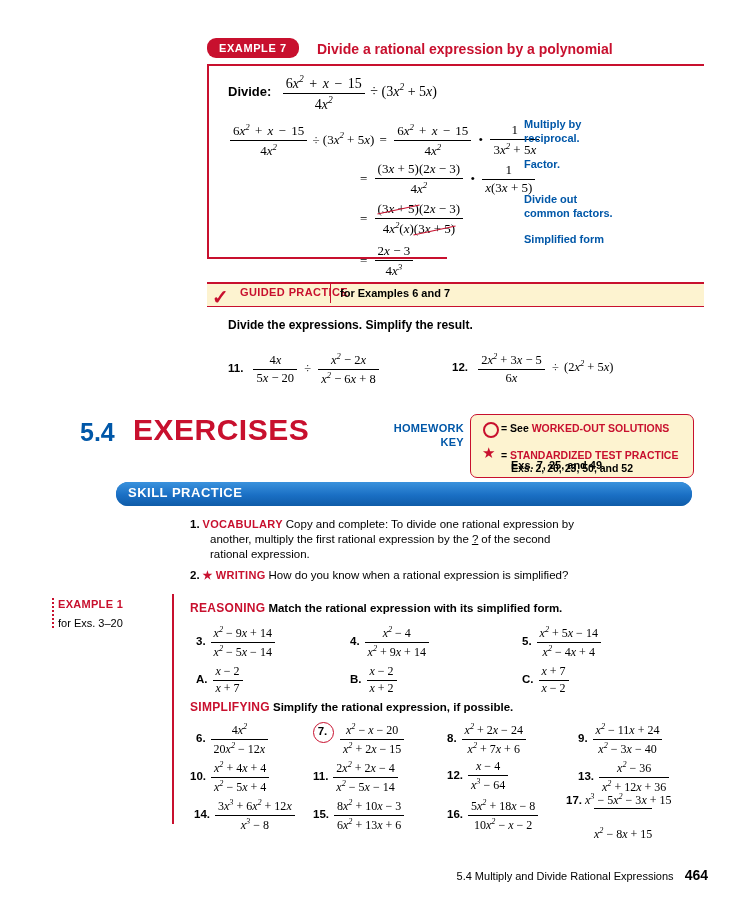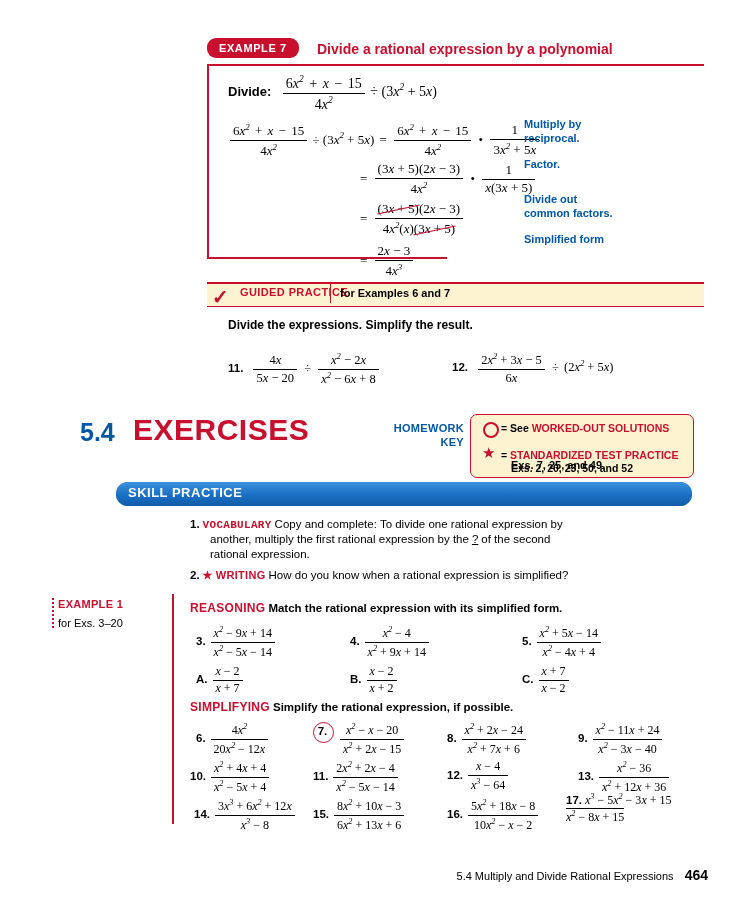--- a/index.html
+++ b/index.html
@@ -353,21 +353,21 @@
   
   .q {
     position: absolute;
     font-size: 12px;
   }
   .q-label {
     font-family: "Liberation Sans", sans-serif;
     font-weight: bold;
     font-size: 11.5px;
   }
-  .tag-vocab { color: #c8102e; font-family: Liberation Mono, monospace; font-weight: bold; font-size: 11px; letter-spacing:0.3px;}
+  .tag-vocab { color: #c8102e; font-family: Liberation Sans, sans-serif; font-weight: bold; font-size: 11px; letter-spacing:0.3px;}
   .tag-writing { color: #c8102e; font-family: "Liberation Sans", sans-serif; font-weight: bold; font-size: 11px; letter-spacing:0.3px;}
   .tag-head { color: #c8102e; font-family: "Liberation Sans", sans-serif; font-weight: bold; font-size: 12px; letter-spacing:0.3px;}
   .body-sans { font-family: "Liberation Sans", sans-serif; font-size: 11.5px; }
   .body-sans-b { font-family: "Liberation Sans", sans-serif; font-size: 11.5px; font-weight: bold; }
 
   .ex1-side {
     position: absolute;
     left: 58px;
     top: 598px;
     width: 110px;
@@ -742,21 +742,21 @@
       <span class="num">5<span class="mi">x</span><span class="sup">2</span> + 18<span class="mi">x</span> − 8</span>
       <span class="den">10<span class="mi">x</span><span class="sup">2</span> − <span class="mi">x</span> − 2</span>
     </span>
   </div>
   <div class="q" style="left:566px; top:792px;">
     <span class="q-label">17.</span>
     <span>
       <span class="mi">x</span><span class="sup">3</span> − 5<span class="mi">x</span><span class="sup">2</span> − 3<span class="mi">x</span> + 15
     </span>
     <br>
-    <span style="display:inline-block; border-top:1px solid #000; padding-top:0;">
+    <span style="display:inline-block; margin-left:28px; border-top:1px solid #000; padding-top:17px;">
       <span class="mi">x</span><span class="sup">2</span> − 8<span class="mi">x</span> + 15
     </span>
   </div>
 
   <div class="footer">
     <span>5.4   Multiply and Divide Rational Expressions</span>
     <span class="pg">464</span>
   </div>
 
 </div>

